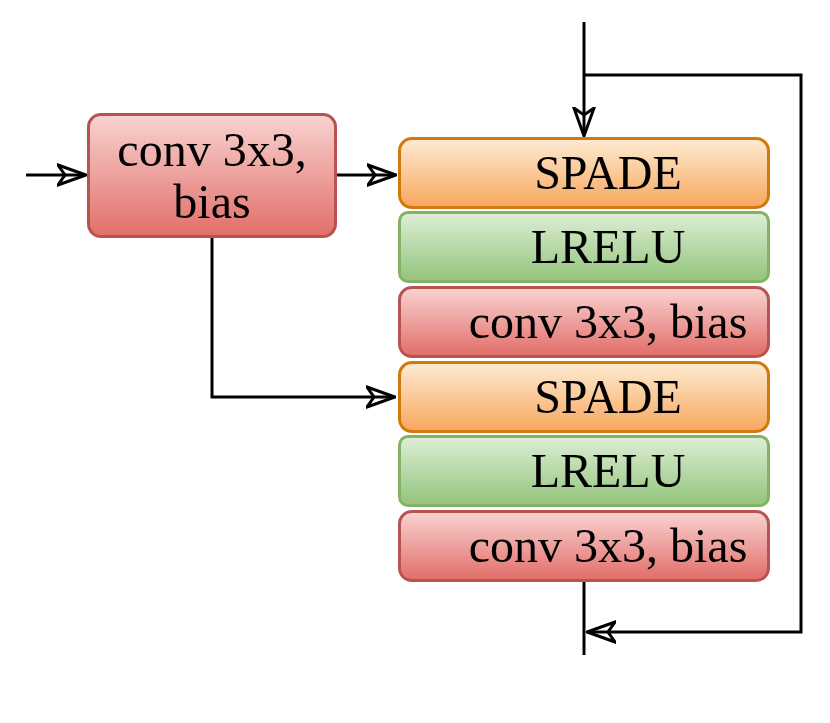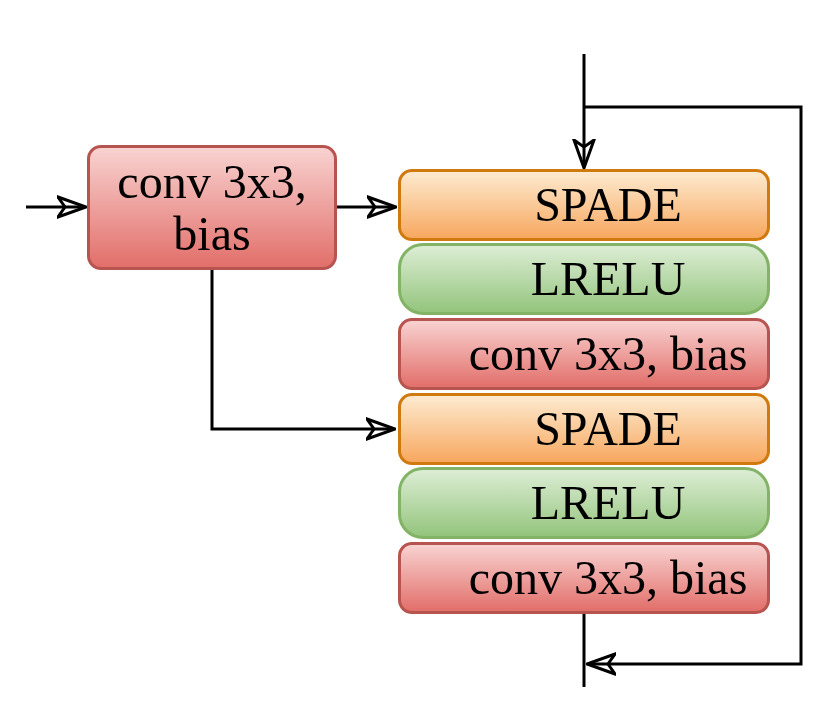--- a/index.html
+++ b/index.html
@@ -3,21 +3,20 @@
 <meta charset="utf-8">
 <style>
   html, body { margin: 0; padding: 0; background: #ffffff; }
   .canvas {
     position: relative;
     width: 830px;
     height: 655px;
     background: #ffffff;
     overflow: hidden;
     font-family: "Liberation Serif", "DejaVu Serif", serif;
-    margin-top: 32px;
   }
   .wires {
     position: absolute;
     left: 0; top: 0;
     width: 830px; height: 723px;
     pointer-events: none;
   }
   .wires path {
     fill: none;
     stroke: var(--line-color, #000000);
@@ -35,21 +34,21 @@
     line-height: 1.08;
   }
   .node.spade {
     background: linear-gradient(var(--spade-fill-top, #fdead0), var(--spade-fill-bottom, #f7a85f));
     border: 3px solid var(--spade-stroke, #d0790f);
     border-radius: 14px;
   }
   .node.lrelu {
     background: linear-gradient(var(--lrelu-fill-top, #dcedd4), var(--lrelu-fill-bottom, #94c57d));
     border: 3px solid var(--lrelu-stroke, #82b366);
-    border-radius: 25px;
+    border-radius: 10px;
   }
   .node.conv {
     background: linear-gradient(var(--conv-fill-top, #f8d2d0), var(--conv-fill-bottom, #e26f6a));
     border: 3px solid var(--conv-stroke, #b85450);
     border-radius: 14px;
   }
   .left-conv {
     left: 87px; top: 113px;
     width: 250px; height: 125px;
     border-radius: 20px;

